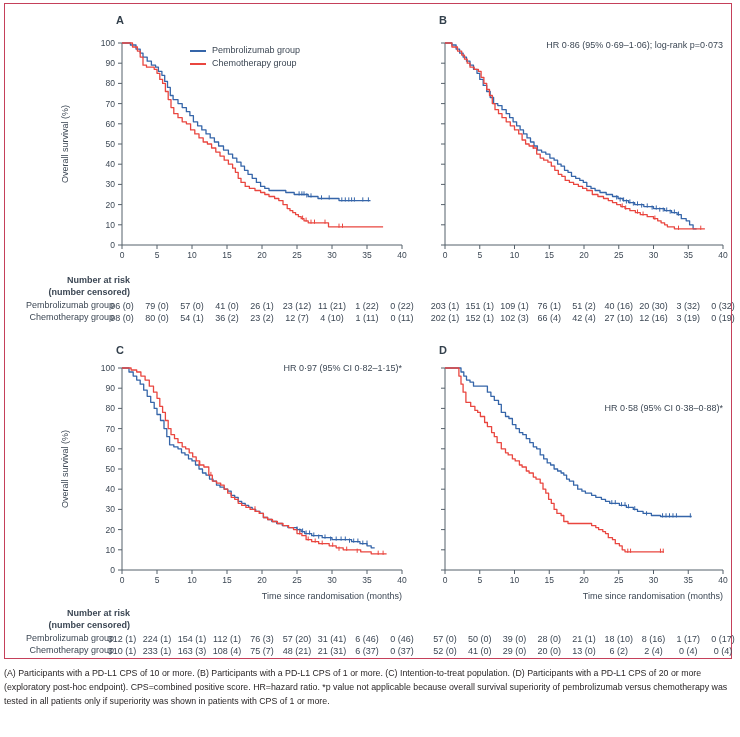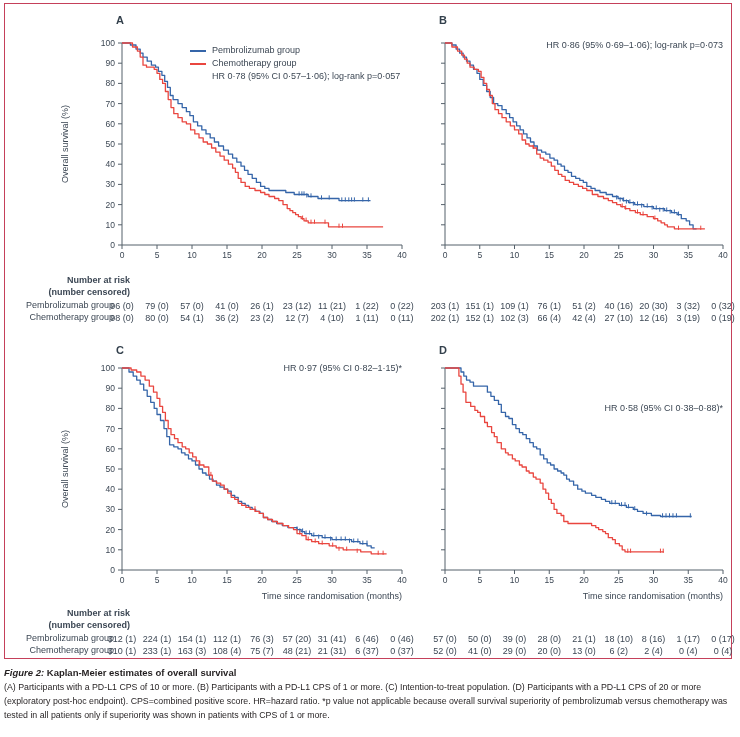--- a/index.html
+++ b/index.html
@@ -372,21 +372,20 @@
 
   <div id="legend-a">
     <div class="legend-row">
       <span class="legend-swatch" id="swatch-pembro" style="background: rgb(53, 101, 169);"></span>
       <span>Pembrolizumab group</span>
     </div>
     <div class="legend-row">
       <span class="legend-swatch" id="swatch-chemo" style="background: rgb(233, 70, 63);"></span>
       <span>Chemotherapy group</span>
     </div>
-    <div class="legend-hr">HR 0·78 (95% CI 0·57–1·06); log-rank p=0·057</div>
   </div>
 
   <div class="hr-label" id="hr-b">HR 0·86 (95% 0·69–1·06); log-rank p=0·073</div>
   <div class="hr-label" id="hr-c">HR 0·97 (95% CI 0·82–1·15)*</div>
   <div class="hr-label" id="hr-d">HR 0·58 (95% CI 0·38–0·88)*</div>
 
   <div class="ylabel" id="ylabel-a">Overall survival (%)</div>
   <div class="ylabel" id="ylabel-c">Overall survival (%)</div>
   <div class="xlabel" id="xlabel-c">Time since randomisation (months)</div>
   <div class="xlabel" id="xlabel-d">Time since randomisation (months)</div>
@@ -399,19 +398,15 @@
   <div class="row-label" id="rl-che-top">Chemotherapy group</div>
 
   <div class="risk-header" id="risk-header-bottom">
     <div>Number at risk</div>
     <div>(number censored)</div>
   </div>
   <div class="row-label" id="rl-pem-bot">Pembrolizumab group</div>
   <div class="row-label" id="rl-che-bot">Chemotherapy group</div>
 
   <div id="caption">
-    <div id="caption-head">
-      <span id="caption-label">Figure 2:</span>
-      <span>Kaplan-Meier estimates of overall survival</span>
-    </div>
     <div id="caption-body">(A) Participants with a PD-L1 CPS of 10 or more. (B) Participants with a PD-L1 CPS of 1 or more. (C) Intention-to-treat population. (D) Participants with a PD-L1 CPS of 20 or more (exploratory post-hoc endpoint). CPS=combined positive score. HR=hazard ratio. *p value not applicable because overall survival superiority of pembrolizumab versus chemotherapy was tested in all patients only if superiority was shown in patients with CPS of 1 or more.</div>
   </div>
 </div>
 
 </body></html>

